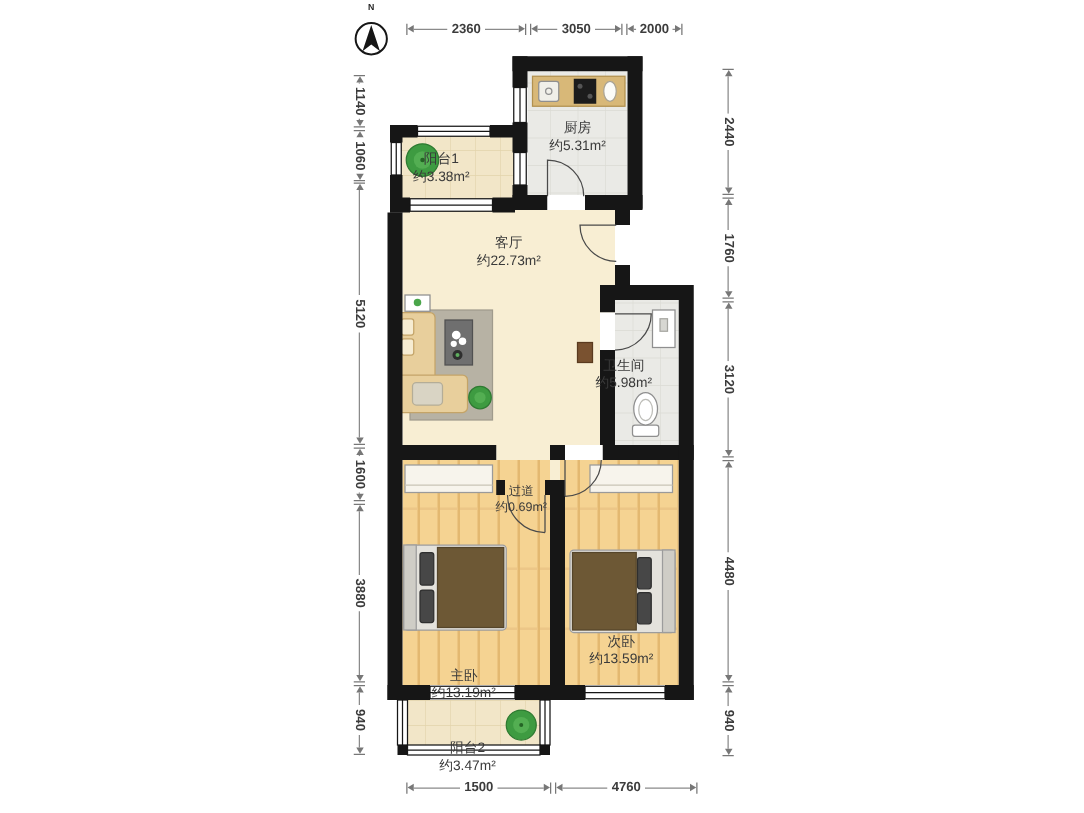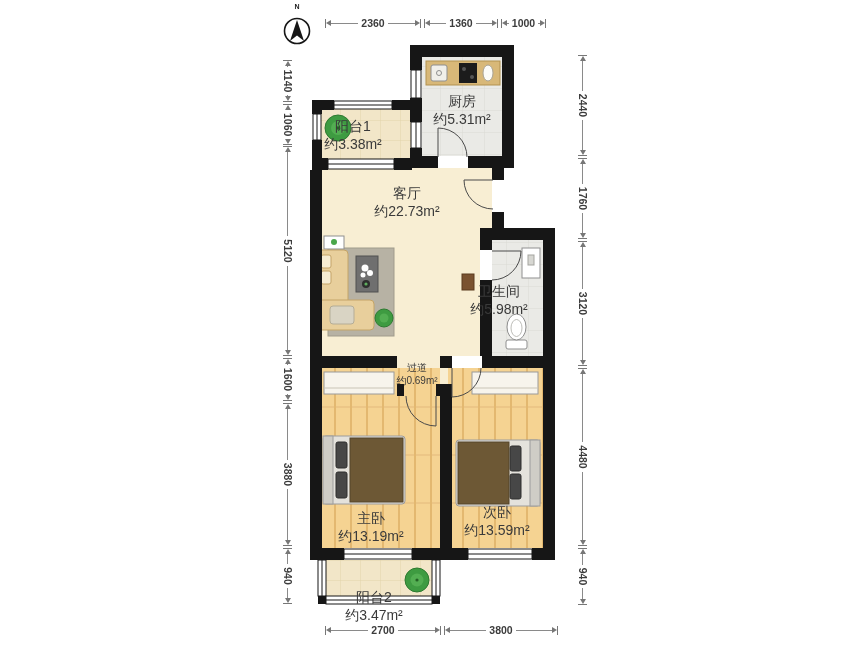--- a/index.html
+++ b/index.html
@@ -14,23 +14,23 @@
   .dim .t{width:1px;height:9px;background:#777;flex:0 0 auto;}
   .dim .al{width:0;height:0;border-top:3px solid transparent;border-bottom:3px solid transparent;
            border-right:5px solid #777;flex:0 0 auto;}
   .dim .ar{width:0;height:0;border-top:3px solid transparent;border-bottom:3px solid transparent;
            border-left:5px solid #777;flex:0 0 auto;}
   .dim .ln{flex:1 1 auto;height:1px;background:#8a8a8a;}
   .dim .lb{padding:0 3px;background:#fff;white-space:nowrap;flex:0 0 auto;}
   .dim.v{transform:rotate(90deg);transform-origin:0 0;}
   
   .room-label{position:absolute;transform:translate(-50%,-50%);text-align:center;
-              color:#3a3a3a;font-size:14px;line-height:1.3;white-space:nowrap;}
+              color:#3a3a3a;font-size:11px;line-height:1.3;white-space:nowrap;}
   .room-label .rn,.room-label .ra{display:block;}
-  .room-label.small{font-size:10px;}
+  .room-label.small{font-size:10px;margin-top:26px;}
   
   .compass{position:absolute;left:283px;top:3px;width:28px;text-align:center;color:#222;}
   .compass .n{display:block;font-size:7px;line-height:8px;font-weight:bold;}
 </style>
 </head>
 <body>
 
 <div class="canvas">
 
   <svg class="plan-svg" width="867" height="650" viewBox="0 0 867 650">
@@ -272,49 +272,49 @@
       <i class="ln"></i>
       <b class="lb">2360</b>
       <i class="ln"></i>
       <i class="ar"></i>
       <i class="t"></i>
   </div>
   <div class="dim" style="left:424px;top:16px;width:74px">
     <i class="t"></i>
       <i class="al"></i>
       <i class="ln"></i>
-      <b class="lb">1360</b>
+      <b class="lb">3050</b>
       <i class="ln"></i>
       <i class="ar"></i>
       <i class="t"></i>
   </div>
   <div class="dim" style="left:501px;top:16px;width:45px">
     <i class="t"></i>
       <i class="al"></i>
       <i class="ln"></i>
-      <b class="lb">1000</b>
+      <b class="lb">2000</b>
       <i class="ln"></i>
       <i class="ar"></i>
       <i class="t"></i>
   </div>
 
   <div class="dim" style="left:325px;top:623px;width:116px">
     <i class="t"></i>
       <i class="al"></i>
       <i class="ln"></i>
-      <b class="lb">2700</b>
+      <b class="lb">1500</b>
       <i class="ln"></i>
       <i class="ar"></i>
       <i class="t"></i>
   </div>
   <div class="dim" style="left:444px;top:623px;width:114px">
     <i class="t"></i>
       <i class="al"></i>
       <i class="ln"></i>
-      <b class="lb">3800</b>
+      <b class="lb">4760</b>
       <i class="ln"></i>
       <i class="ar"></i>
       <i class="t"></i>
   </div>
 
   <div class="dim v" style="left:295px;top:60px;width:42px">
     <i class="t"></i>
       <i class="al"></i>
       <i class="ln"></i>
       <b class="lb">1140</b>
@@ -427,21 +427,21 @@
     <span class="ra">约22.73m²</span>
   </div>
   <div class="room-label" style="left:499px;top:300px">
     <span class="rn">卫生间</span>
     <span class="ra">约5.98m²</span>
   </div>
   <div class="room-label small" style="left:417px;top:374px">
     <span class="rn">过道</span>
     <span class="ra">约0.69m²</span>
   </div>
-  <div class="room-label" style="left:371px;top:527px">
+  <div class="room-label" style="left:371px;top:548px">
     <span class="rn">主卧</span>
     <span class="ra">约13.19m²</span>
   </div>
   <div class="room-label" style="left:497px;top:521px">
     <span class="rn">次卧</span>
     <span class="ra">约13.59m²</span>
   </div>
   <div class="room-label" style="left:374px;top:606px">
     <span class="rn">阳台2</span>
     <span class="ra">约3.47m²</span>

